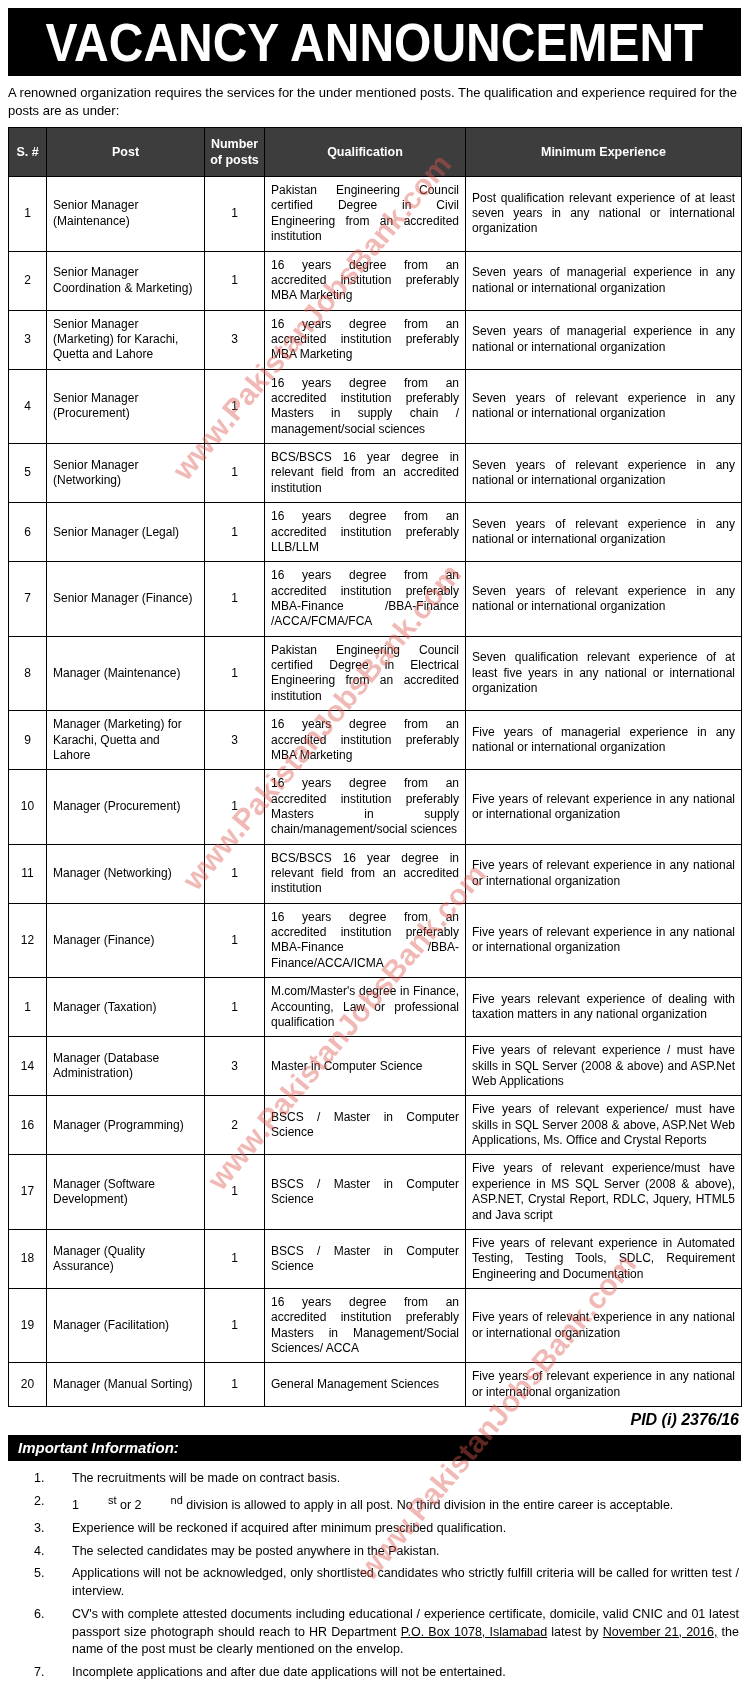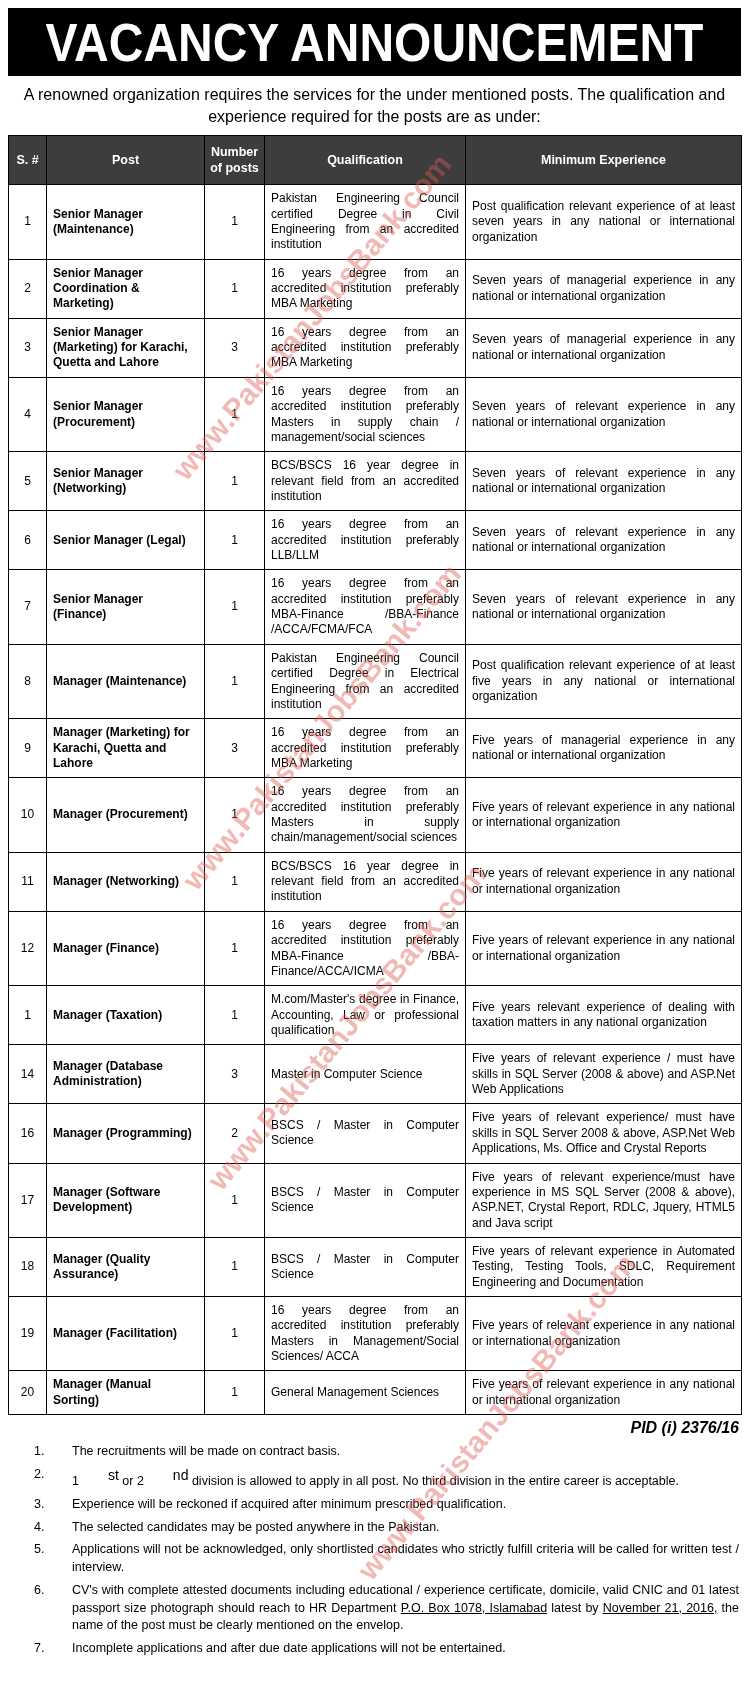--- a/index.html
+++ b/index.html
@@ -3,42 +3,42 @@
 <meta charset="utf-8">
 <style>
   * { margin:0; padding:0; box-sizing:border-box; }
   html,body { background:#e9e9e9; }
   body { font-family:"Liberation Sans", sans-serif; color:#000; }
   .page { position:relative; width:749px; height:1700px; margin:0 auto; background:#ffffff; overflow:hidden; padding:6px 8px; }
 
   .title-bar { background:var(--banner-bg,#000); height:68px; display:flex; align-items:center; justify-content:center; margin:2px 0 8px; }
   .title-bar h1 { color:#fff; font-size:48px; font-weight:bold; white-space:nowrap; transform:scaleY(1.12); letter-spacing:0; font-family:"Liberation Sans", sans-serif; }
 
-  .intro { font-size:16px; line-height:1.35; margin:2px 0 8px; text-align:center; }
+  .intro { font-size:13px; line-height:1.35; margin:2px 0 8px; text-align:left; }
 
   table.vacancy { width:100%; border-collapse:collapse; table-layout:fixed; }
   .vacancy th, .vacancy td { border:1px solid #000; padding:6px 6px; vertical-align:middle; font-size:12px; line-height:1.28; }
   .vacancy thead th { background:var(--table-header-bg,#3d3d3d); color:#fff; font-weight:bold; font-size:12.5px; text-align:center; padding:8px 4px; }
   .c-sno  { text-align:center; }
-  .c-post { font-weight:bold; font-size:12.5px; }
+  .c-post { font-weight:normal; font-size:12.5px; }
   .c-num  { text-align:center; }
   .c-qual { text-align:justify; }
   .c-exp  { text-align:justify; }
 
   .pid-line { text-align:right; font-size:16px; font-weight:bold; font-style:italic; margin:4px 2px 6px; }
 
   .imp-banner { background:var(--banner-bg,#000); color:#fff; font-weight:bold; font-style:italic; font-size:15px; padding:4px 10px 5px; margin:0 0 9px; }
 
   .imp-list { }
   .imp-item { display:flex; margin-bottom:5px; font-size:12.5px; line-height:1.42; }
   .imp-num  { flex:0 0 64px; padding-left:26px; }
   .imp-text { flex:1; text-align:justify; padding-right:2px; }
   .imp-text .b { font-weight:normal; }
   .imp-text .u { text-decoration:underline; }
-  .imp-text sup { font-size:14px;padding-left:29px; }
+  .imp-text sup { font-size:11px;padding-left:29px; }
 
   .watermark-layer { position:absolute; inset:0; pointer-events:none; z-index:5; }
   .wm { position:absolute; font-size:30px; font-weight:bold; color:var(--watermark,#e05a50); opacity:.42; transform:rotate(-50deg); white-space:nowrap; }
   .wm:nth-child(1){ left:105px; top:300px; }
   .wm:nth-child(2){ left:115px; top:710px; }
   .wm:nth-child(3){ left:140px; top:1010px; }
   .wm:nth-child(4){ left:290px; top:1400px; }
 </style>
 </head>
 <body>
@@ -116,21 +116,21 @@
           <td class="c-post">Senior Manager (Finance)</td>
           <td class="c-num">1</td>
           <td class="c-qual">16 years degree from an accredited institution preferably MBA-Finance /BBA-Finance /ACCA/FCMA/FCA</td>
           <td class="c-exp">Seven years of relevant experience in any national or international organization</td>
         </tr>
         <tr>
           <td class="c-sno">8</td>
           <td class="c-post">Manager (Maintenance)</td>
           <td class="c-num">1</td>
           <td class="c-qual">Pakistan Engineering Council certified Degree in Electrical Engineering from an accredited institution</td>
-          <td class="c-exp">Post qualification relevant experience of at least five years in any national or international organization</td>
+          <td class="c-exp">Seven qualification relevant experience of at least five years in any national or international organization</td>
         </tr>
         <tr>
           <td class="c-sno">9</td>
           <td class="c-post">Manager (Marketing) for Karachi, Quetta and Lahore</td>
           <td class="c-num">3</td>
           <td class="c-qual">16 years degree from an accredited institution preferably MBA Marketing</td>
           <td class="c-exp">Five years of managerial experience in any national or international organization</td>
         </tr>
         <tr>
           <td class="c-sno">10</td>
@@ -200,20 +200,21 @@
           <td class="c-post">Manager (Manual Sorting)</td>
           <td class="c-num">1</td>
           <td class="c-qual">General Management Sciences</td>
           <td class="c-exp">Five years of relevant experience in any national or international organization</td>
         </tr>
       </tbody>
   </table>
 
   <div class="pid-line">PID (i) 2376/16</div>
 
+  <div class="imp-banner">Important Information:</div>
 
   <div class="imp-list">
       <div class="imp-item">
         <span class="imp-num">1.</span>
         <span class="imp-text"><span>The recruitments will be made on contract basis.</span></span>
       </div>
       <div class="imp-item">
         <span class="imp-num">2.</span>
         <span class="imp-text"><span>1</span><sup>st</sup><span> or 2</span><sup>nd</sup><span> division is allowed to apply in all post. No third division in the entire career is acceptable.</span></span>
       </div>

